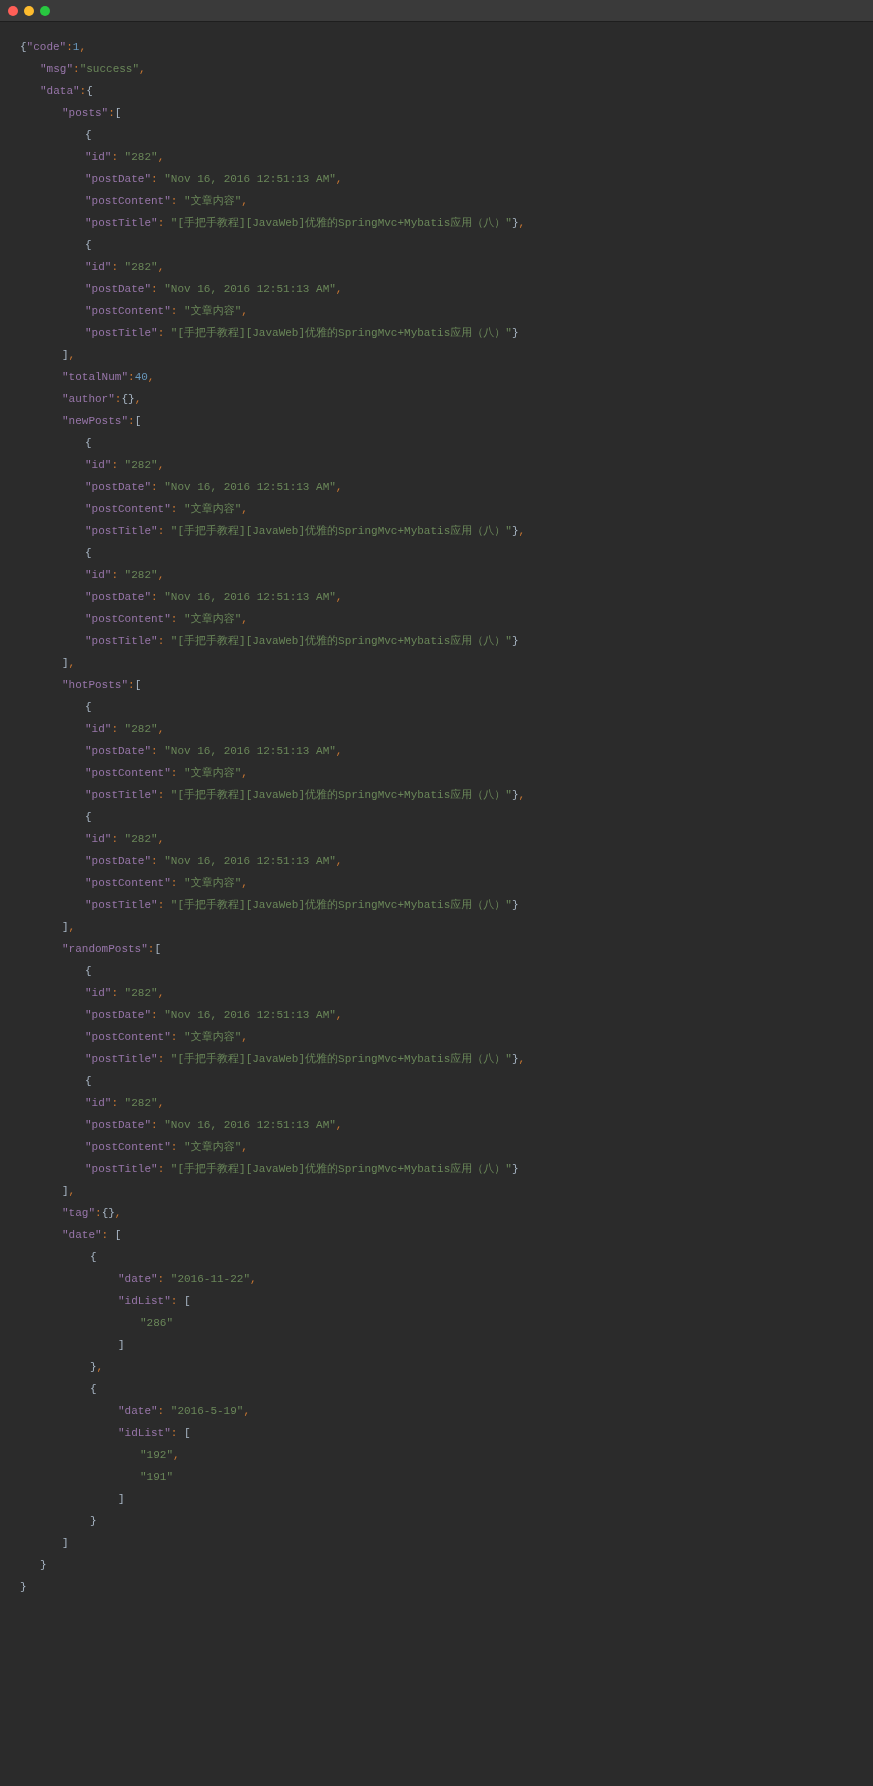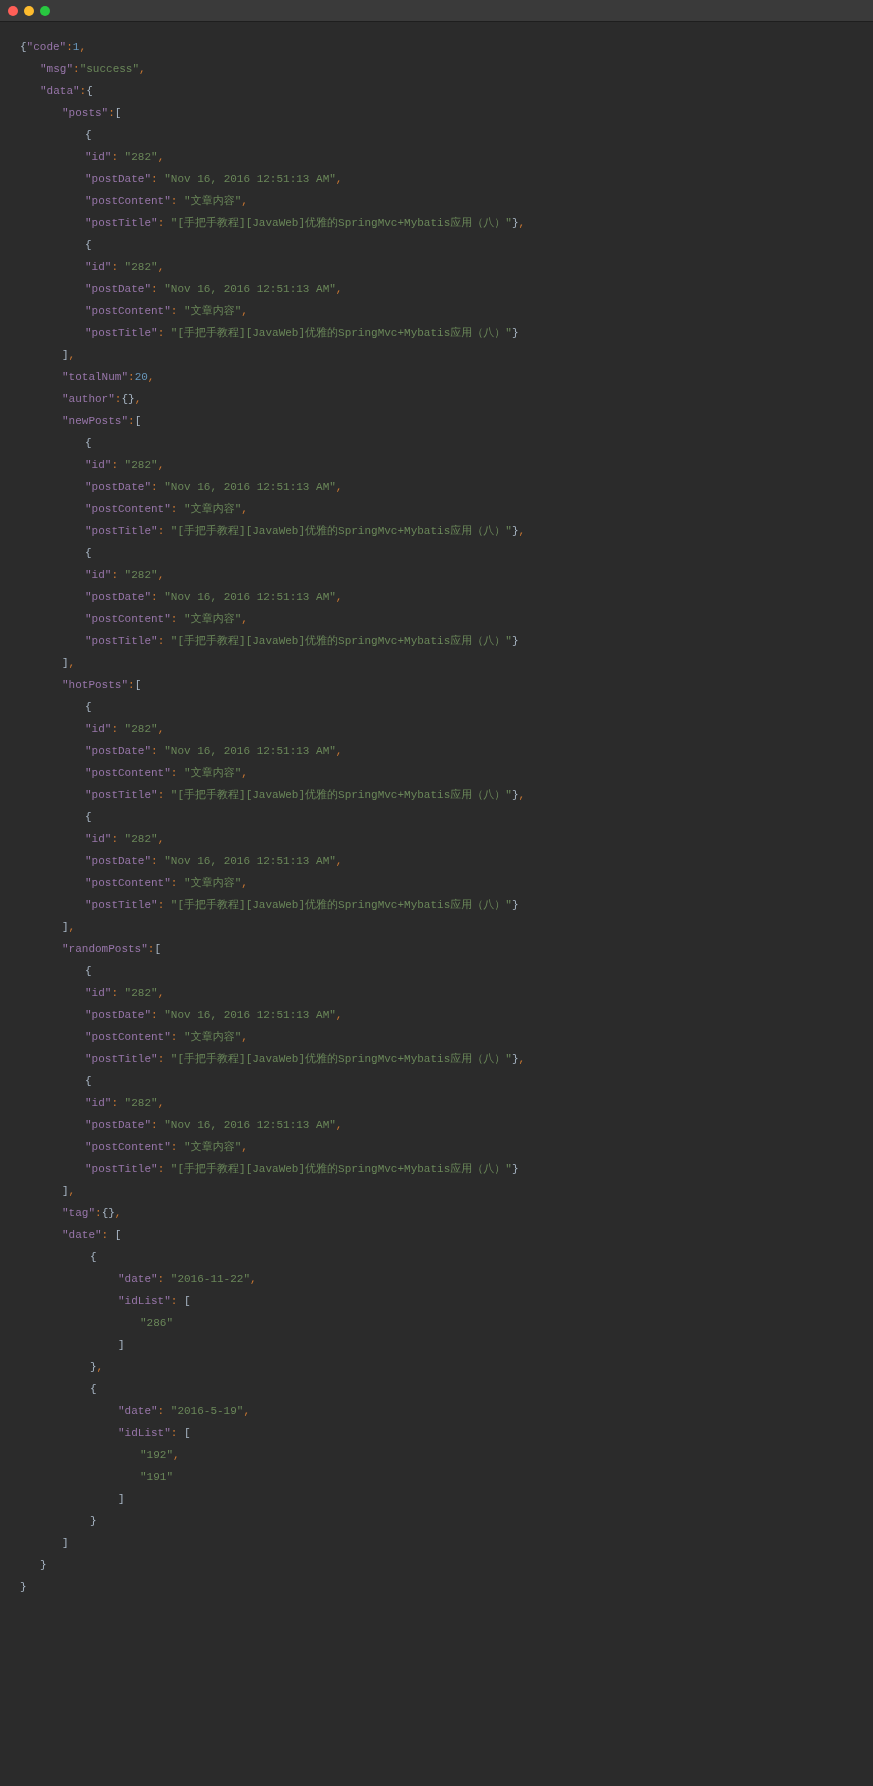--- a/index.html
+++ b/index.html
@@ -51,21 +51,21 @@
     <div class="line" style="padding-left: 75px;"><span class="key">"id"</span><span class="punc">: </span><span class="str">"282"</span><span class="punc">,</span></div>
     <div class="line" style="padding-left: 75px;"><span class="key">"postDate"</span><span class="punc">: </span><span class="str">"Nov 16, 2016 12:51:13 AM"</span><span class="punc">,</span></div>
     <div class="line" style="padding-left: 75px;"><span class="key">"postContent"</span><span class="punc">: </span><span class="str">"文章内容"</span><span class="punc">,</span></div>
     <div class="line" style="padding-left: 75px;"><span class="key">"postTitle"</span><span class="punc">: </span><span class="str">"[手把手教程][JavaWeb]优雅的SpringMvc+Mybatis应用（八）"</span><span class="brace">}</span><span class="punc">,</span></div>
     <div class="line" style="padding-left: 75px;"><span class="brace">{</span></div>
     <div class="line" style="padding-left: 75px;"><span class="key">"id"</span><span class="punc">: </span><span class="str">"282"</span><span class="punc">,</span></div>
     <div class="line" style="padding-left: 75px;"><span class="key">"postDate"</span><span class="punc">: </span><span class="str">"Nov 16, 2016 12:51:13 AM"</span><span class="punc">,</span></div>
     <div class="line" style="padding-left: 75px;"><span class="key">"postContent"</span><span class="punc">: </span><span class="str">"文章内容"</span><span class="punc">,</span></div>
     <div class="line" style="padding-left: 75px;"><span class="key">"postTitle"</span><span class="punc">: </span><span class="str">"[手把手教程][JavaWeb]优雅的SpringMvc+Mybatis应用（八）"</span><span class="brace">}</span></div>
     <div class="line" style="padding-left: 52px;"><span class="brace">]</span><span class="punc">,</span></div>
-    <div class="line" style="padding-left: 52px;"><span class="key">"totalNum"</span><span class="punc">:</span><span class="num">20</span><span class="punc">,</span></div>
+    <div class="line" style="padding-left: 52px;"><span class="key">"totalNum"</span><span class="punc">:</span><span class="num">40</span><span class="punc">,</span></div>
     <div class="line" style="padding-left: 52px;"><span class="key">"author"</span><span class="punc">:</span><span class="brace">{}</span><span class="punc">,</span></div>
     <div class="line" style="padding-left: 52px;"><span class="key">"newPosts"</span><span class="punc">:</span><span class="brace">[</span></div>
     <div class="line" style="padding-left: 75px;"><span class="brace">{</span></div>
     <div class="line" style="padding-left: 75px;"><span class="key">"id"</span><span class="punc">: </span><span class="str">"282"</span><span class="punc">,</span></div>
     <div class="line" style="padding-left: 75px;"><span class="key">"postDate"</span><span class="punc">: </span><span class="str">"Nov 16, 2016 12:51:13 AM"</span><span class="punc">,</span></div>
     <div class="line" style="padding-left: 75px;"><span class="key">"postContent"</span><span class="punc">: </span><span class="str">"文章内容"</span><span class="punc">,</span></div>
     <div class="line" style="padding-left: 75px;"><span class="key">"postTitle"</span><span class="punc">: </span><span class="str">"[手把手教程][JavaWeb]优雅的SpringMvc+Mybatis应用（八）"</span><span class="brace">}</span><span class="punc">,</span></div>
     <div class="line" style="padding-left: 75px;"><span class="brace">{</span></div>
     <div class="line" style="padding-left: 75px;"><span class="key">"id"</span><span class="punc">: </span><span class="str">"282"</span><span class="punc">,</span></div>
     <div class="line" style="padding-left: 75px;"><span class="key">"postDate"</span><span class="punc">: </span><span class="str">"Nov 16, 2016 12:51:13 AM"</span><span class="punc">,</span></div>

